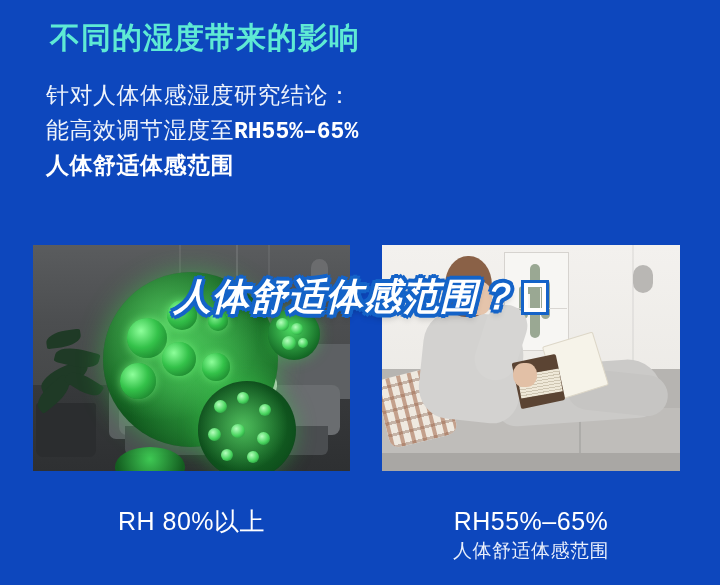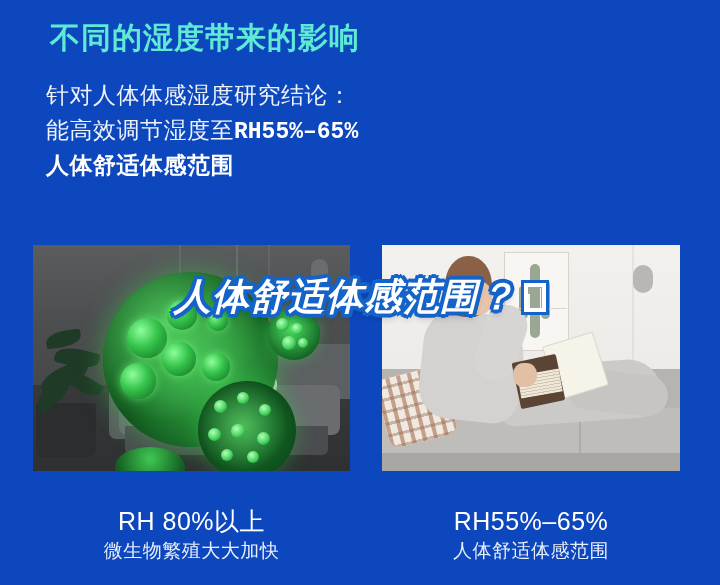--- a/index.html
+++ b/index.html
@@ -418,21 +418,20 @@
     <div class="book-pages"></div>
     <div class="hand"></div>
   </div>
 
   <div class="overlay-title">
     <span>人体舒适体感范围？</span><span class="tofu"></span>
   </div>
 
   <div class="caption caption-left">
     <div class="caption-title">RH 80%以上</div>
-    <div class="caption-sub">微生物繁殖大大加快</div>
   </div>
 
   <div class="caption caption-right">
     <div class="caption-title">RH55%–65%</div>
     <div class="caption-sub">人体舒适体感范围</div>
   </div>
 
 </div>
 
 </body></html>

